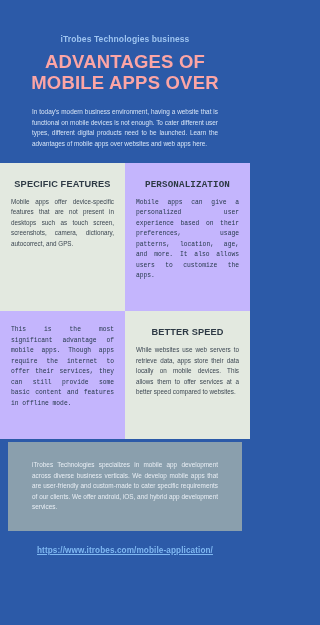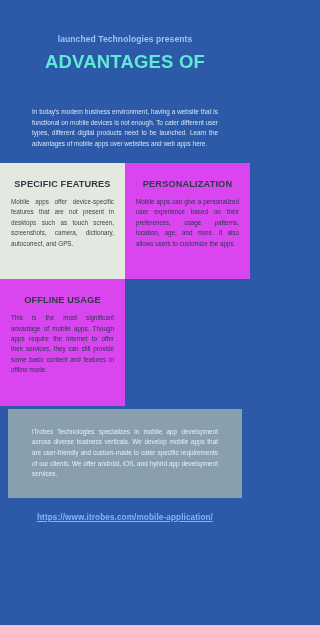--- a/index.html
+++ b/index.html
@@ -28,21 +28,21 @@
     text-align: center;
   }
   .presents {
     color: #9ec4f0;
     font-size: 8.5px;
     font-weight: bold;
     letter-spacing: 0.1px;
     margin: 0 0 8px 0;
   }
   .main-title {
-    color: #5eead4;
+    color: #fca5a5;
     font-size: 18.5px;
     font-weight: bold;
     line-height: 1.12;
     letter-spacing: 0.2px;
     margin: 0;
     text-transform: uppercase;
   }
   .intro {
     color: #d6e4f6;
     font-size: 6.4px;
@@ -60,21 +60,22 @@
   }
   .card {
     padding: 14px 11px 30px 11px;
     box-sizing: border-box;
     min-height: 110px;
   }
   .card.green {
     background: #e3e9e0;
   }
   .card.blue {
-    background: #d946ef;
+    background: #c4b5fd;
+    font-family: Liberation Mono, monospace;
   }
   .card-title {
     font-size: 9.2px;
     font-weight: bold;
     color: #2e3a45;
     text-align: center;
     letter-spacing: 0.15px;
     margin: 2px 0 8px 0;
     text-transform: uppercase;
   }
@@ -127,45 +128,48 @@
     text-decoration: underline;
     letter-spacing: 0.1px;
   }
 </style>
 </head>
 <body>
 
 <div class="infographic">
 
   <div class="header">
-    <p class="presents">launched Technologies presents</p>
+    <p class="presents">iTrobes Technologies business</p>
     <h1 class="main-title">
       <span>ADVANTAGES OF</span><br>
-      <br>
+      <span>MOBILE APPS OVER</span><br>
     </h1>
     <p class="intro">In today's modern business environment, having a website that is functional on mobile devices is not enough. To cater different user types, different digital products need to be launched. Learn the advantages of mobile apps over websites and web apps here.</p>
   </div>
 
   <div class="grid">
 
     <div class="card green">
       <div class="card-title">SPECIFIC FEATURES</div>
       <p class="card-body">Mobile apps offer device-specific features that are not present in desktops such as touch screen, screenshots, camera, dictionary, autocorrect, and GPS.</p>
     </div>
 
     <div class="card blue">
       <div class="card-title">PERSONALIZATION</div>
       <p class="card-body">Mobile apps can give a personalized user experience based on their preferences, usage patterns, location, age, and more. It also allows users to customize the apps.</p>
     </div>
 
     <div class="card blue">
-      <div class="card-title">OFFLINE USAGE</div>
       <p class="card-body">This is the most significant advantage of mobile apps. Though apps require the internet to offer their services, they can still provide some basic content and features in offline mode.</p>
     </div>
 
+    <div class="card green">
+      <div class="card-title">BETTER SPEED</div>
+      <p class="card-body">While websites use web servers to retrieve data, apps store their data locally on mobile devices. This allows them to offer services at a better speed compared to websites.</p>
+    </div>
 
 
 
   </div>
 
   <div class="footer">
     <div class="footer-band">
       <p class="footer-text">iTrobes Technologies specializes in mobile app development across diverse business verticals. We develop mobile apps that are user-friendly and custom-made to cater specific requirements of our clients. We offer android, iOS, and hybrid app development services.</p>
     </div>
     <div class="footer-link-wrap">

